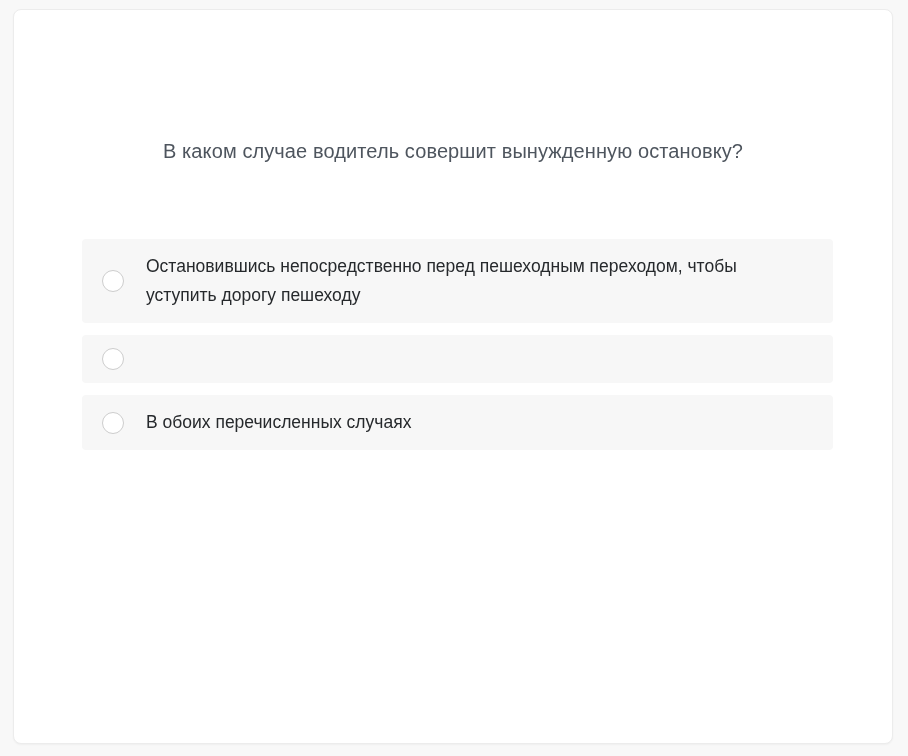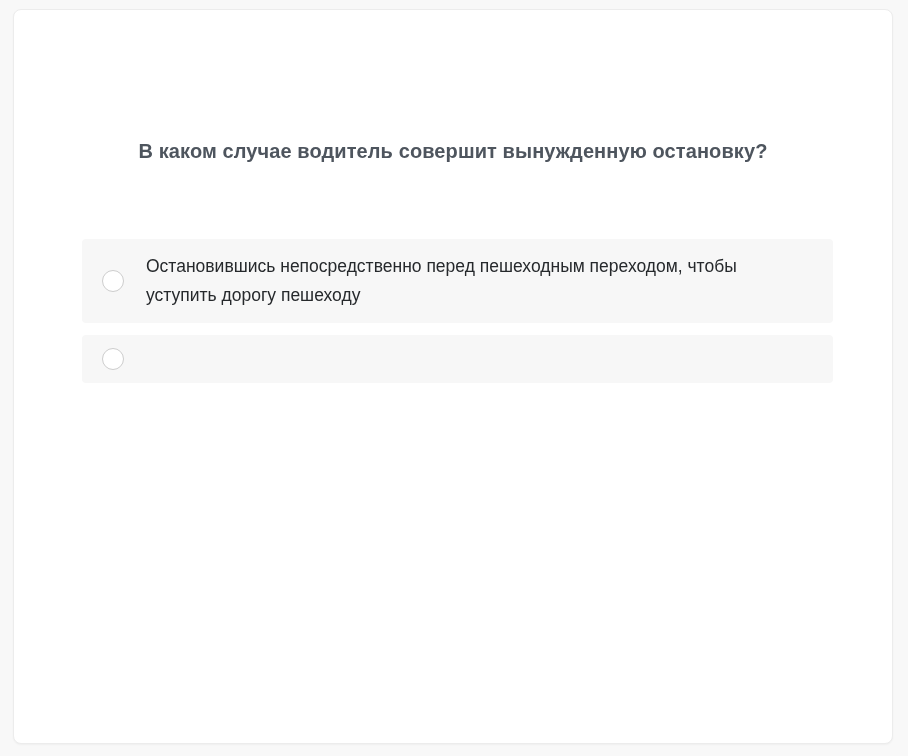--- a/index.html
+++ b/index.html
@@ -27,21 +27,21 @@
     box-sizing: border-box;
   }
   .title {
     position: absolute;
     top: 130px;
     left: 30px;
     right: 30px;
     margin: 0;
     text-align: center;
     font-size: 20px;
-    font-weight: 700;
+    font-weight: 400;
     color: #4e555e;
     letter-spacing: 0.1px;
   }
   .options {
     position: absolute;
     top: 229px;
     left: 68px;
     width: 751px;
     display: flex;
     flex-direction: column;
@@ -85,15 +85,19 @@
 
     <div class="option">
       <span class="radio"></span>
       <span class="option-label">Остановившись непосредственно перед пешеходным переходом, чтобы уступить дорогу пешеходу</span>
     </div>
 
     <div class="option">
       <span class="radio"></span>
     </div>
 
+    <div class="option">
+      <span class="radio"></span>
+      <span class="option-label">В обоих перечисленных случаях</span>
+    </div>
 
   </div>
 </div>
 
 </body></html>

